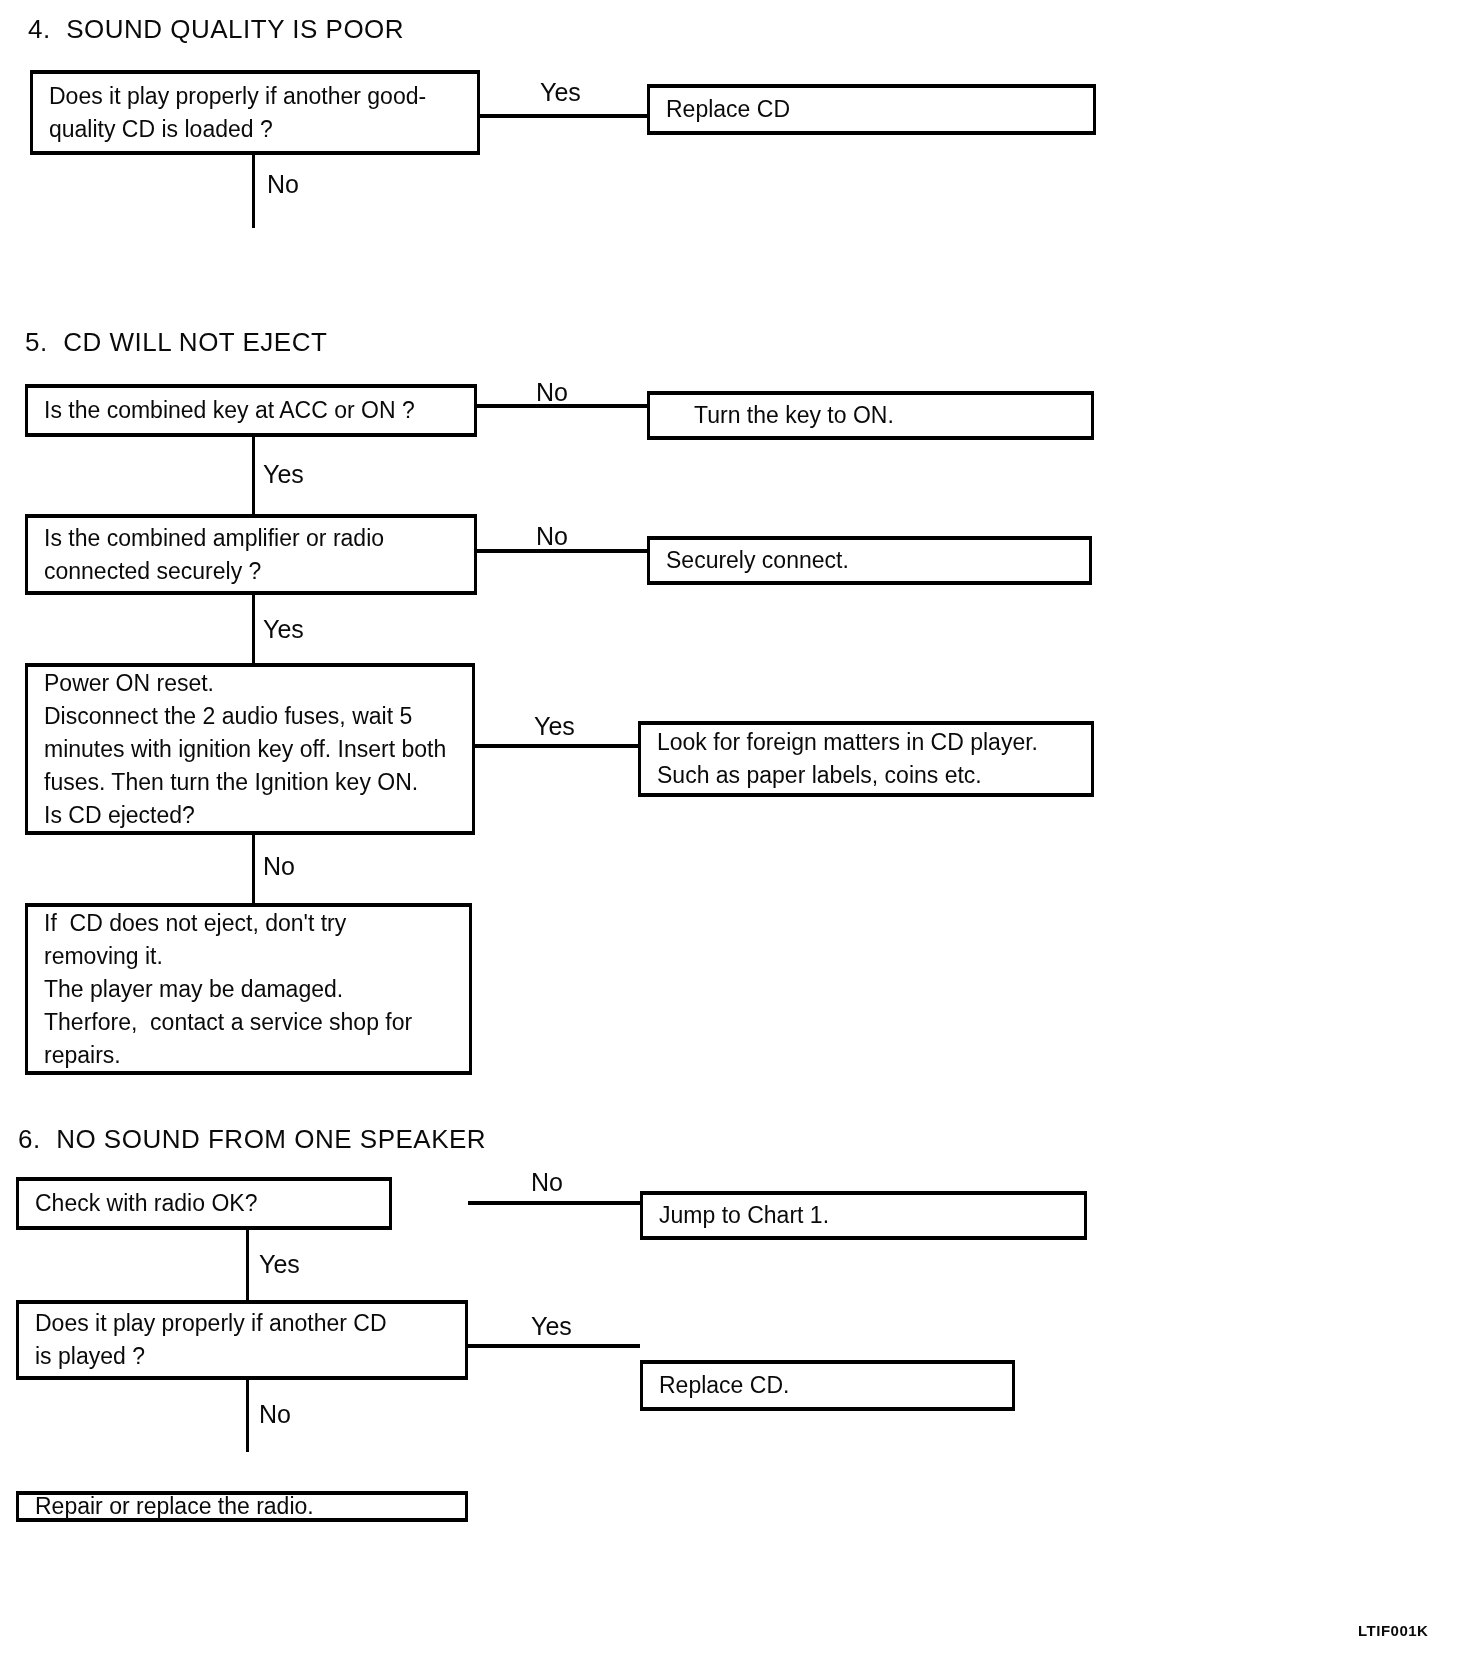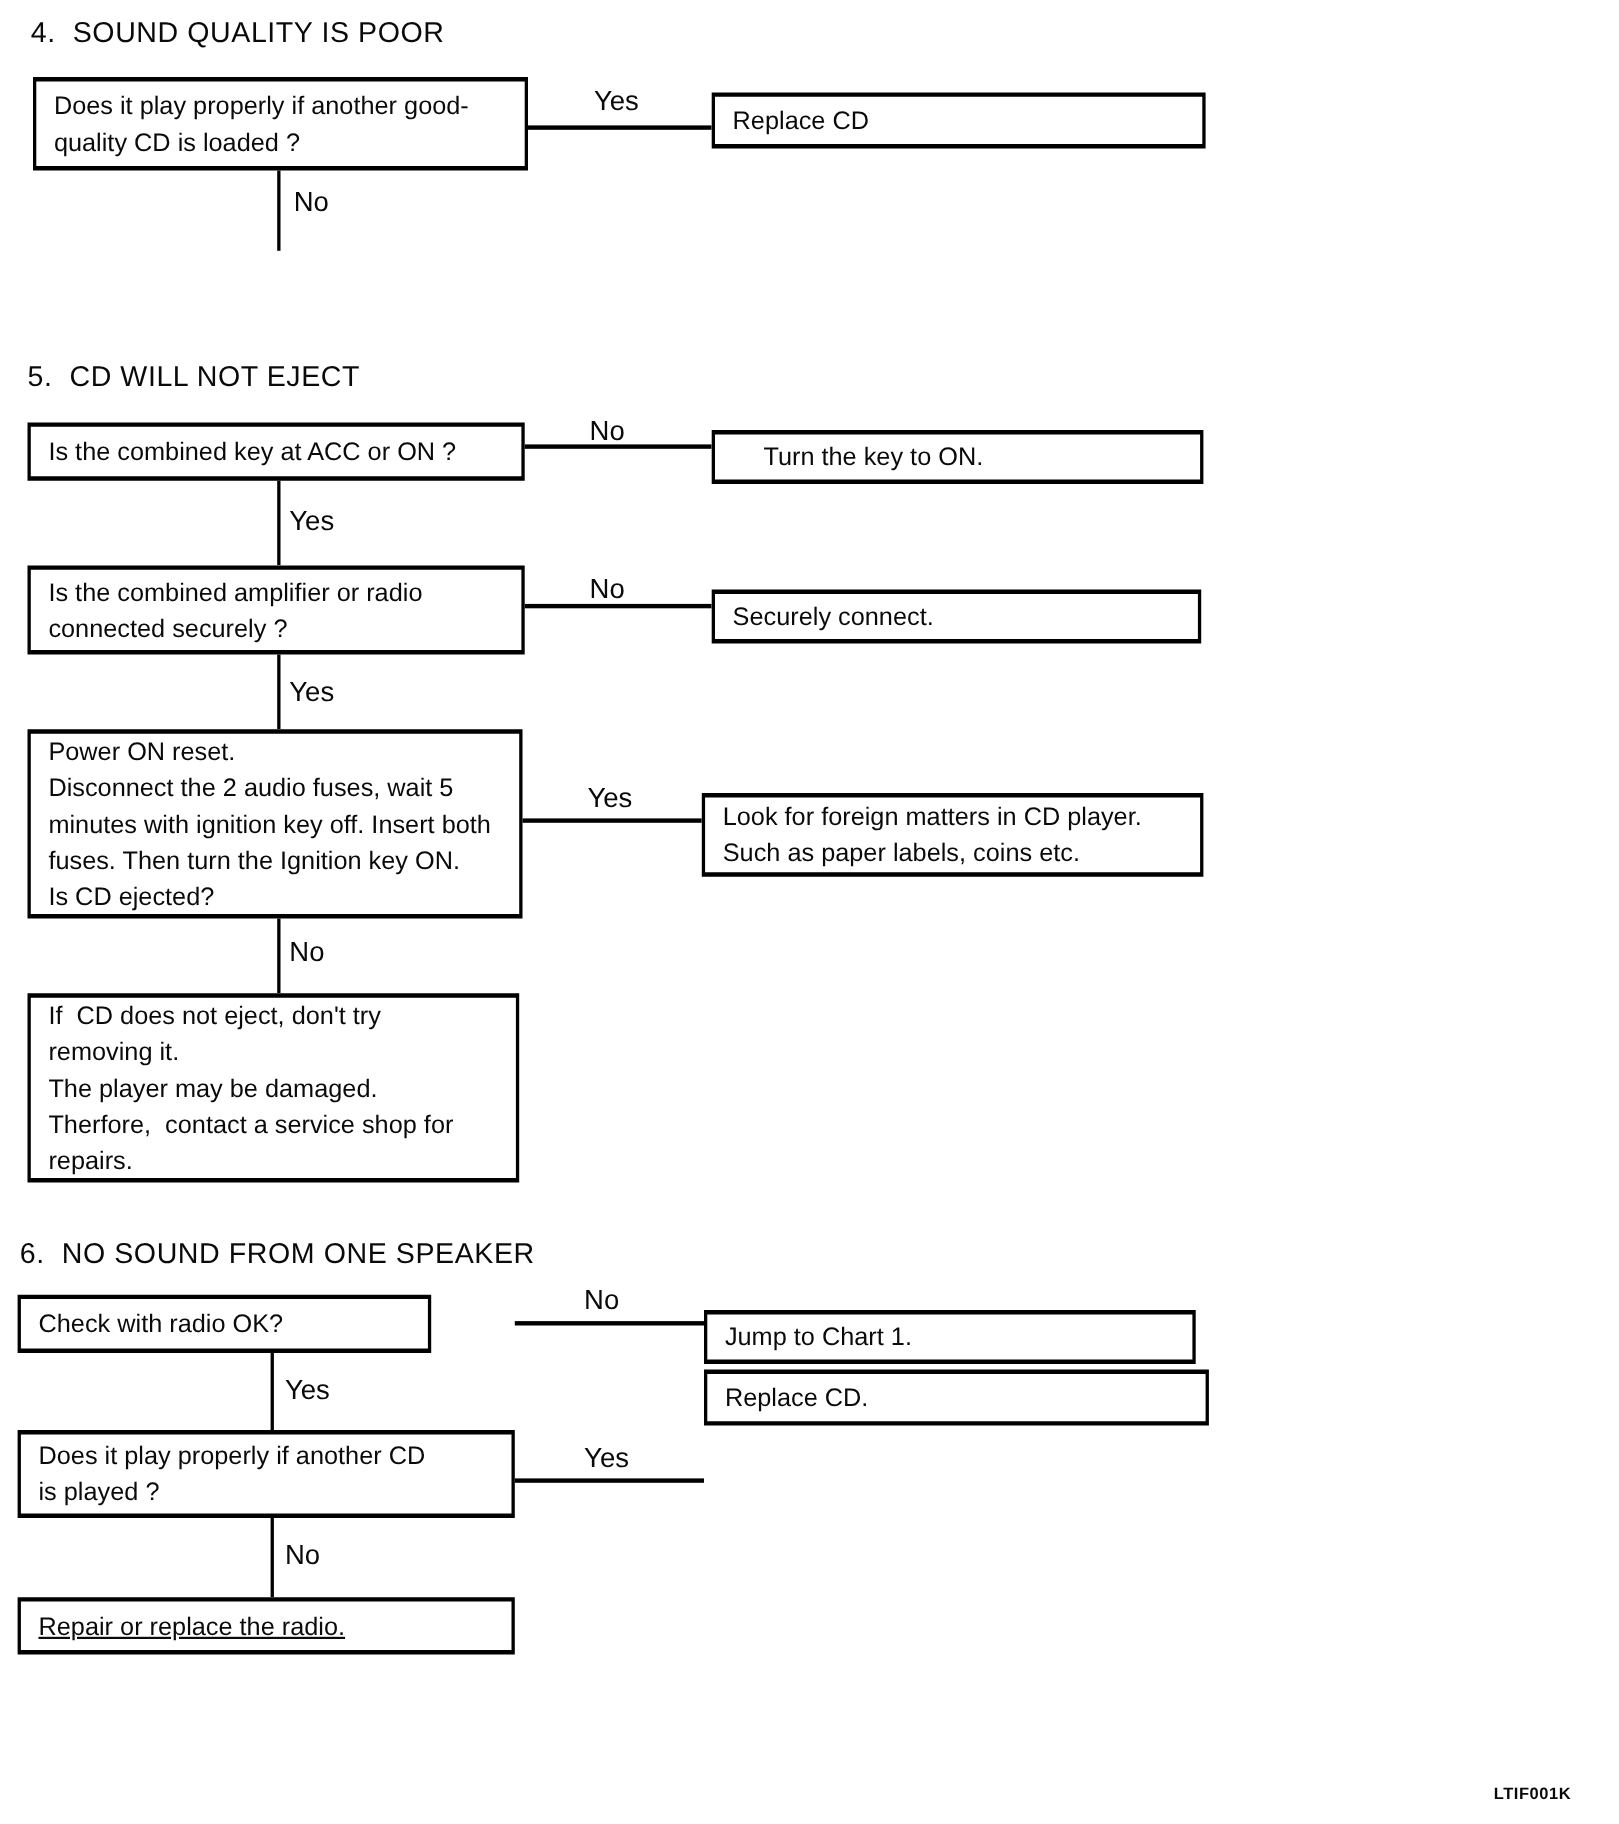--- a/index.html
+++ b/index.html
@@ -120,22 +120,22 @@
 
   <div class="vline" style="left:246px; top:1230px; height:70px;"></div>
   <div class="branch-label" style="left:259px; top:1250px;">Yes</div>
 
   <div class="box" style="left:16px; top:1300px; width:452px; height:80px;">Does it play properly if another CD
 is played ?</div>
 
   <div class="branch-label" style="left:531px; top:1312px;">Yes</div>
   <div class="hline" style="left:468px; top:1344px; width:172px;"></div>
 
-  <div class="box" style="left:640px; top:1245px; width:459px; height:51px;">Replace CD.</div>
+  <div class="box" style="left:640px; top:1360px; width:375px; height:51px;">Replace CD.</div>
 
   <div class="vline" style="left:246px; top:1380px; height:72px;"></div>
   <div class="branch-label" style="left:259px; top:1400px;">No</div>
 
-  <div class="box" style="left:16px; top:1452px; width:452px; height:52px;text-decoration:underline;">Repair or replace the radio.</div>
+  <div class="box" style="left:16px; top:1491px; width:452px; height:31px;">Repair or replace the radio.</div>
 
   <div class="footer-code" style="left:1358px; top:1622px;">LTIF001K</div>
 
 </div>
 
 </body></html>

